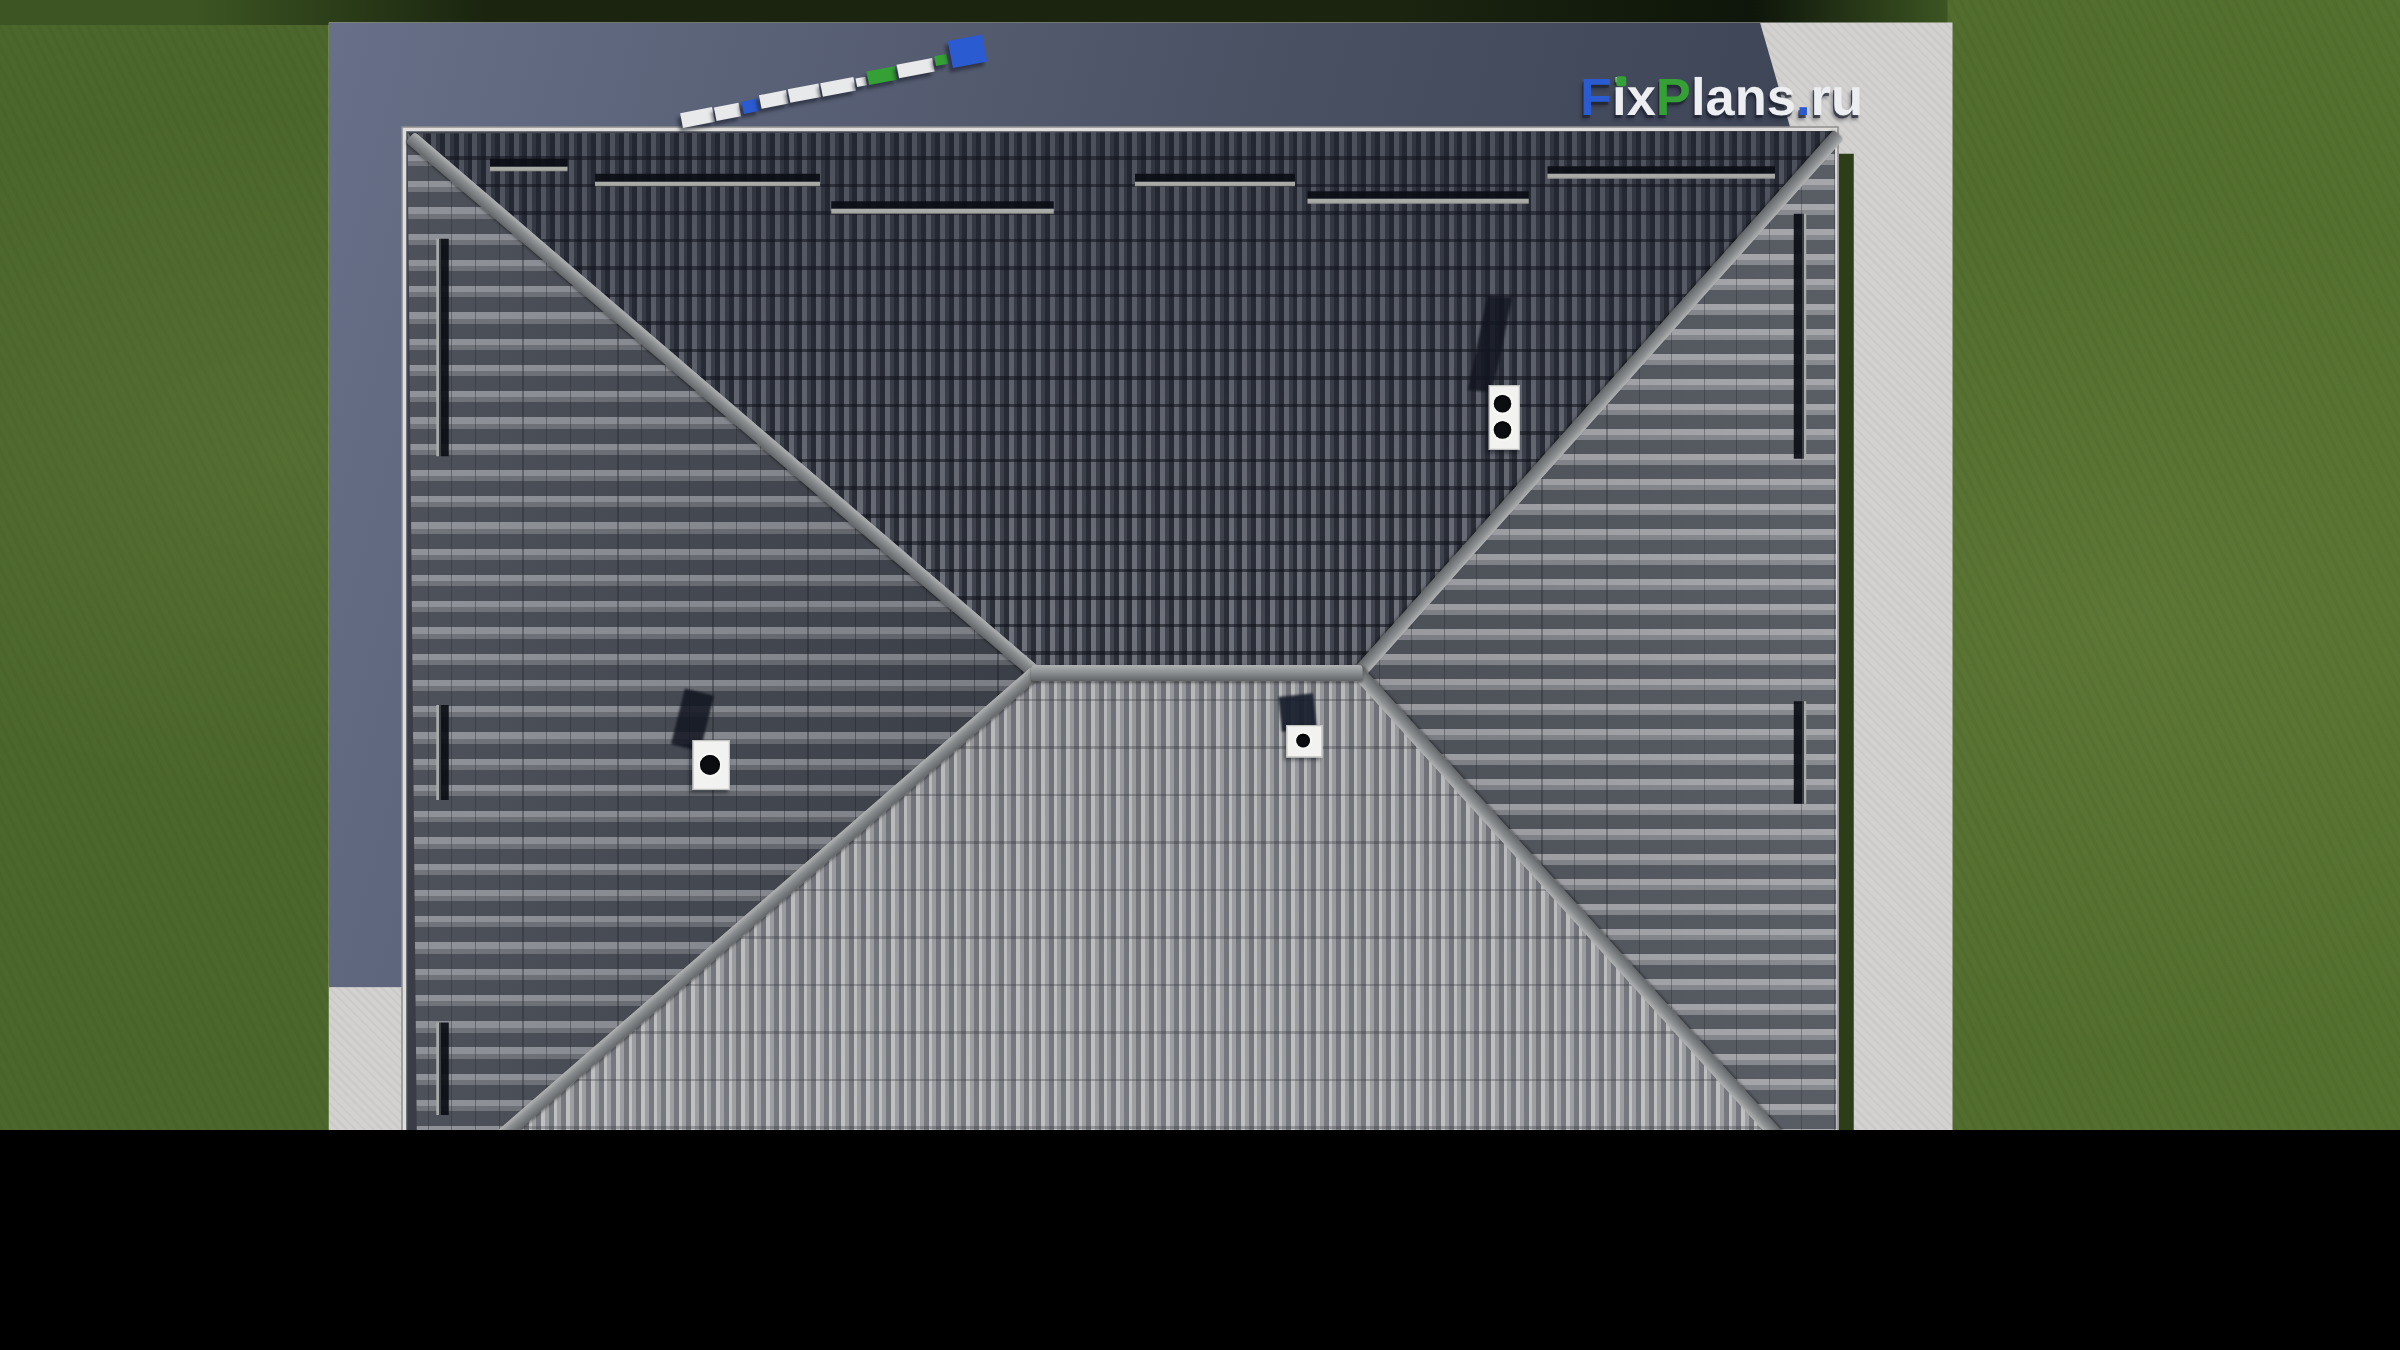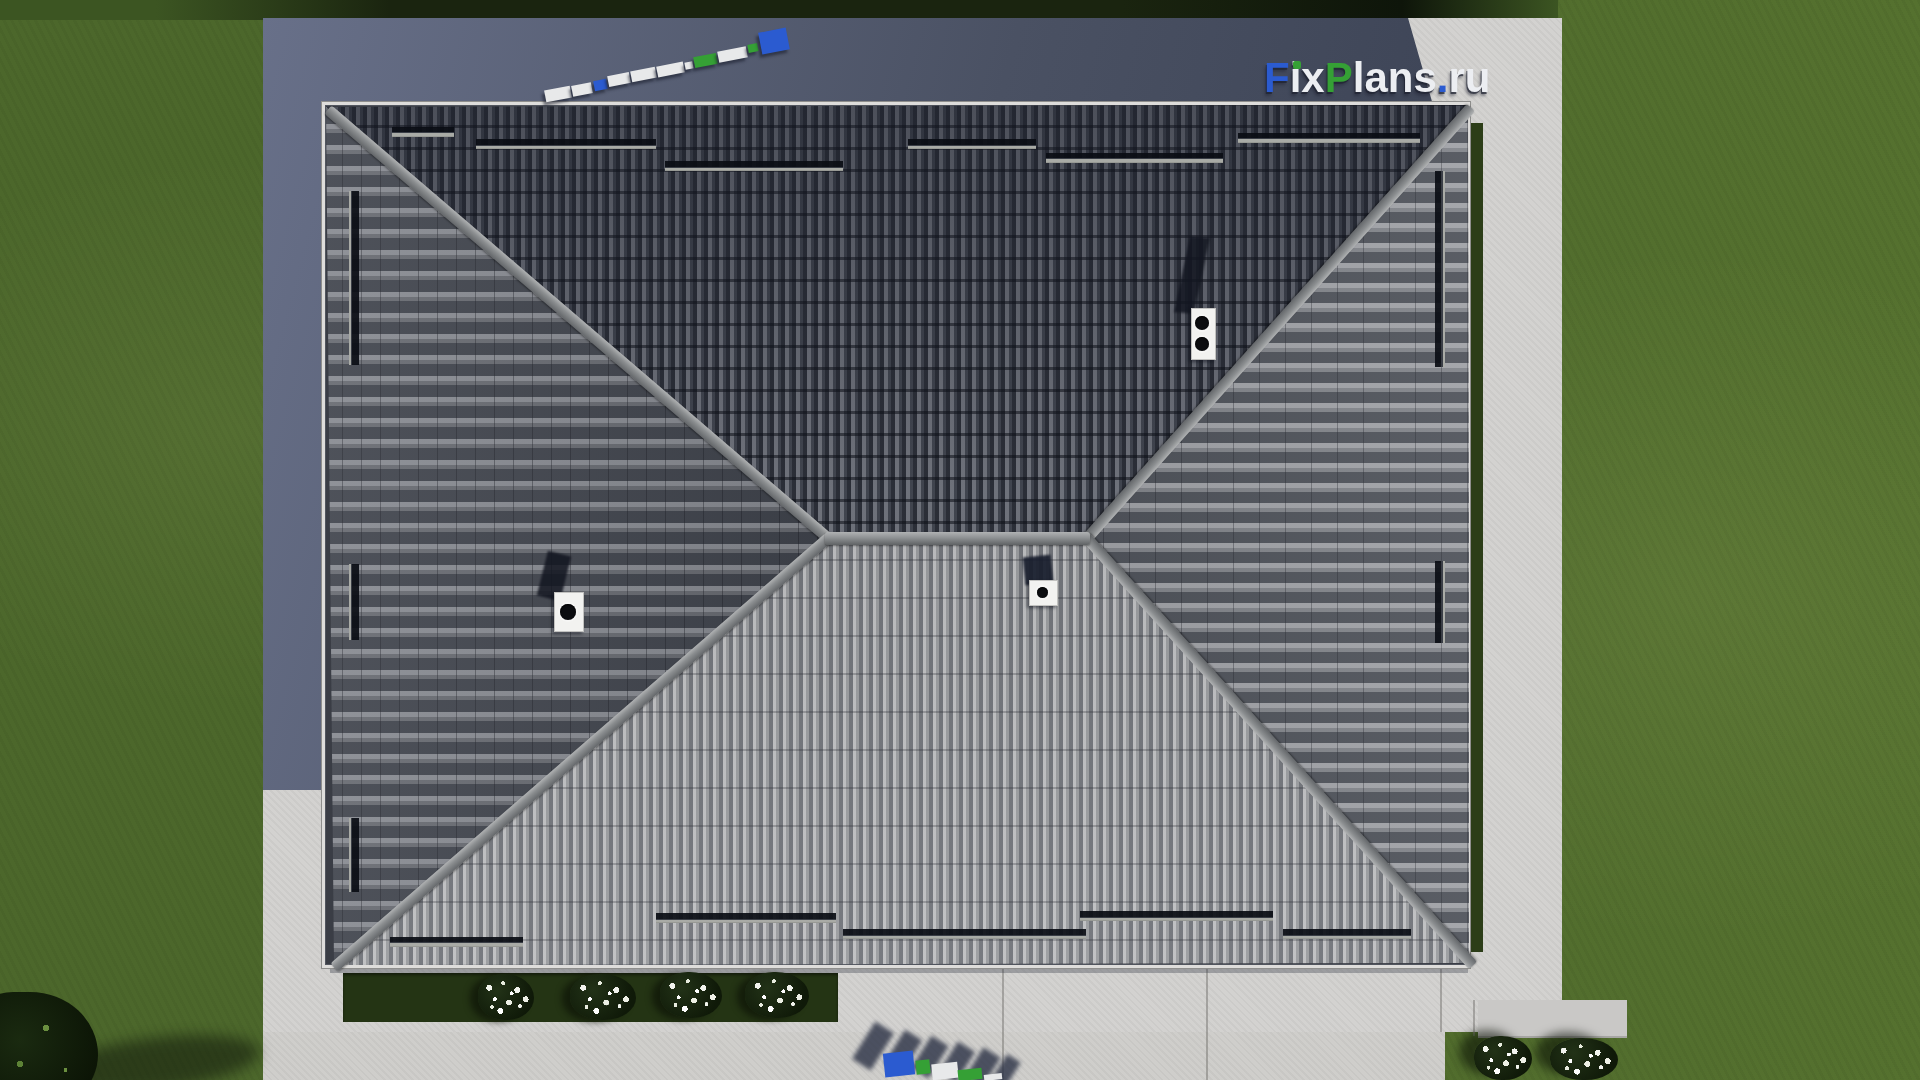--- a/index.html
+++ b/index.html
@@ -1,16 +1,16 @@
 <!DOCTYPE html>
 <html style="--grass: #4c672b; --grassLight: #55712f; --hedge: #1a240f; --hedgeLit: #3c5522; --concrete: #d3d2d0; --concreteLow: #cfcecb; --shadow1: #687089; --shadow2: #3a4153; --fascia: #dedddb; --ridge: #8e9193; --barEdge: #a9aba6; --bed: #243414; --flower: #f2f4ee; --capWhite: #f2f2f0; --flue: #0c0d10; --white: #eceef2; --blue: #2b5bd0; --green: #35a035;"><head>
 <meta charset="utf-8">
 <style>
   html,body{margin:0;padding:0;background:#000;}
-  .scene{position:relative;width:1920px;height:1080px;overflow:hidden;
+  .scene{position:relative;width:1920px;height:904px;overflow:hidden;
          font-family:"Liberation Sans", sans-serif;}
   .abs{position:absolute;}
 
   
   .grass{inset:0;background:linear-gradient(90deg,var(--grass) 0 30%,#4f6a2c 60%,var(--grassLight));}
   .grass::after{content:"";position:absolute;inset:0;
     background:radial-gradient(ellipse 600px 400px at 12% 40%, rgba(255,255,180,.05), transparent 70%),
                radial-gradient(ellipse 700px 500px at 88% 55%, rgba(255,255,180,.06), transparent 70%),
                repeating-linear-gradient(63deg, rgba(20,30,8,.05) 0 3px, transparent 3px 7px);}
   .hedge{left:0;top:0;width:1558px;height:20px;

